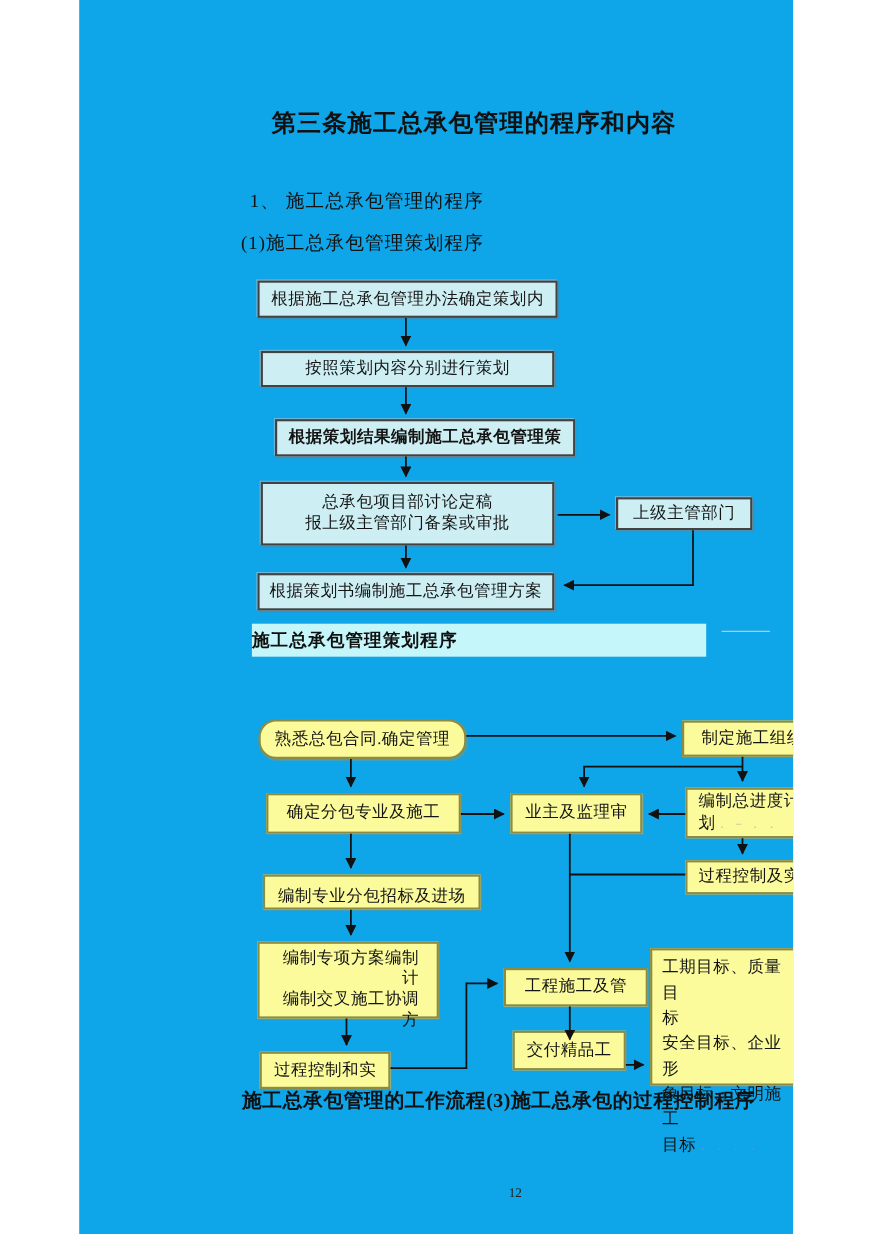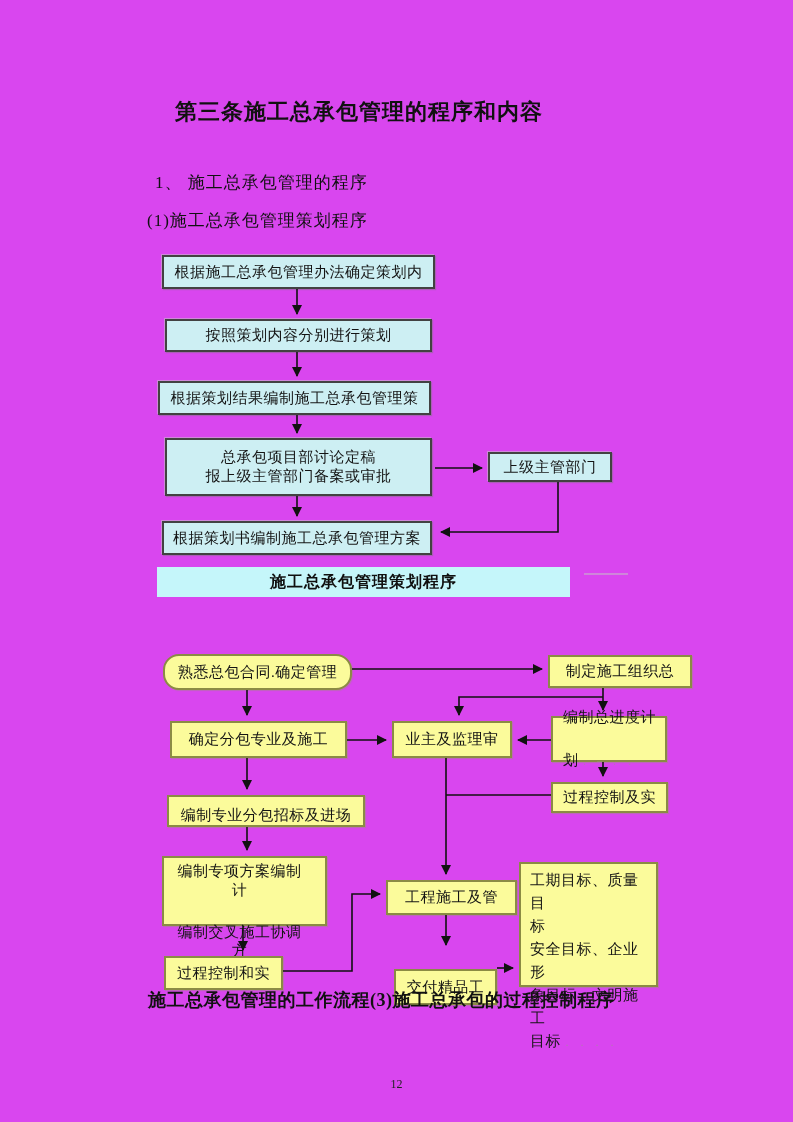--- a/index.html
+++ b/index.html
@@ -1,41 +1,41 @@
 <!DOCTYPE html>
 <html><head>
 <meta charset="utf-8">
 <style>
   html,body{margin:0;padding:0;background:#ffffff;}
   #page{
-    position:relative;width:793px;height:1122px;background:#d946ef;
+    position:relative;width:649px;height:1122px;background:#0ea5e9;
     margin:0 auto;overflow:hidden;
     font-family:"Liberation Serif","DejaVu Serif",serif;color:#111;
   }
   .abs{position:absolute;box-sizing:border-box;}
   .doc-title{font-size:22px;font-weight:bold;letter-spacing:1px;}
   .doc-line{font-size:17px;letter-spacing:1px;}
   .box{
     position:absolute;box-sizing:border-box;display:flex;
     align-items:center;justify-content:center;text-align:center;
     font-size:15px;line-height:19px;letter-spacing:0.5px;color:#141414;
   }
   .cyan{
     background:#cdeff3;border:2px solid #424242;
     box-shadow:1px 1px 1px rgba(120,120,120,.45), -1px -1px 0 rgba(200,200,200,.5);
   }
   .yellow{
     background:#fbfb9b;border:2px solid #8b8b44;
     box-shadow:1px 1px 1px rgba(150,150,110,.4);
   }
   .col{flex-direction:column;}
-  .leftalign{align-items:flex-start;text-align:center;padding-left:10px;gap:23px;}
+  .leftalign{align-items:flex-start;text-align:right;padding-left:10px;}
   .caption-band{
     position:absolute;box-sizing:border-box;background:#c5f6fa;
-    display:flex;align-items:center;justify-content:center;
+    display:flex;align-items:center;
     font-size:16px;font-weight:bold;letter-spacing:1px;color:#101010;
   }
   .goals{
     justify-content:flex-start;align-items:flex-start;text-align:left;
     padding:5px 4px 4px 9px;line-height:23px;
   }
   .faint{color:#9a9a8a;opacity:.5;font-size:12px;letter-spacing:3px;}
   .bottom-caption{font-size:18px;font-weight:bold;letter-spacing:0.5px;font-family:Liberation Serif, serif;}
   .pagenum{font-size:12px;color:#222;}
   svg.connectors{position:absolute;left:0;top:0;pointer-events:none;}
@@ -48,21 +48,21 @@
   <div class="abs doc-title" style="left:175px;top:97px;">第三条施工总承包管理的程序和内容</div>
   <div class="abs doc-line" style="left:155px;top:171px;">1、 施工总承包管理的程序</div>
   <div class="abs doc-line" style="left:147px;top:209px;">(1)施工总承包管理策划程序</div>
 
   <div class="box cyan" style="left:162px;top:255px;width:273px;height:34px;">
     <span>根据施工总承包管理办法确定策划内</span>
   </div>
   <div class="box cyan" style="left:165px;top:319px;width:267px;height:33px;">
     <span>按照策划内容分别进行策划</span>
   </div>
-  <div class="box cyan" style="left:158px;top:381px;width:273px;height:34px;">
+  <div class="box cyan" style="left:178px;top:381px;width:273px;height:34px;font-weight:bold;">
     <span>根据策划结果编制施工总承包管理策</span>
   </div>
   <div class="box cyan col" style="left:165px;top:438px;width:267px;height:58px;">
     <span>总承包项目部讨论定稿</span>
     <span>报上级主管部门备案或审批</span>
   </div>
   <div class="box cyan" style="left:488px;top:452px;width:124px;height:30px;">
     <span>上级主管部门</span>
   </div>
   <div class="box cyan" style="left:162px;top:521px;width:270px;height:34px;">
@@ -105,21 +105,21 @@
   <div class="box yellow col goals" style="left:519px;top:862px;width:139px;height:125px;">
     <span>工期目标、质量目</span>
     <span>标</span>
     <span>安全目标、企业形</span>
     <span>象目标、文明施工</span>
     <span><span>目标</span><span class="faint">．．．．</span></span>
   </div>
   <div class="box yellow" style="left:164px;top:956px;width:119px;height:34px;">
     <span>过程控制和实</span>
   </div>
-  <div class="box yellow" style="left:394px;top:969px;width:103px;height:36px;">
+  <div class="box yellow" style="left:394px;top:937px;width:103px;height:36px;">
     <span>交付精品工</span>
   </div>
 
   <svg class="connectors" width="793" height="1122" viewBox="0 0 793 1122">
     <defs>
       <marker id="ah" markerWidth="11" markerHeight="10" refX="9" refY="5" orient="auto" markerUnits="userSpaceOnUse">
         <path d="M0,0 L10,5 L0,10 z" fill="#111"></path>
       </marker>
     </defs>
     <g stroke="#111" stroke-width="1.6" fill="none">

